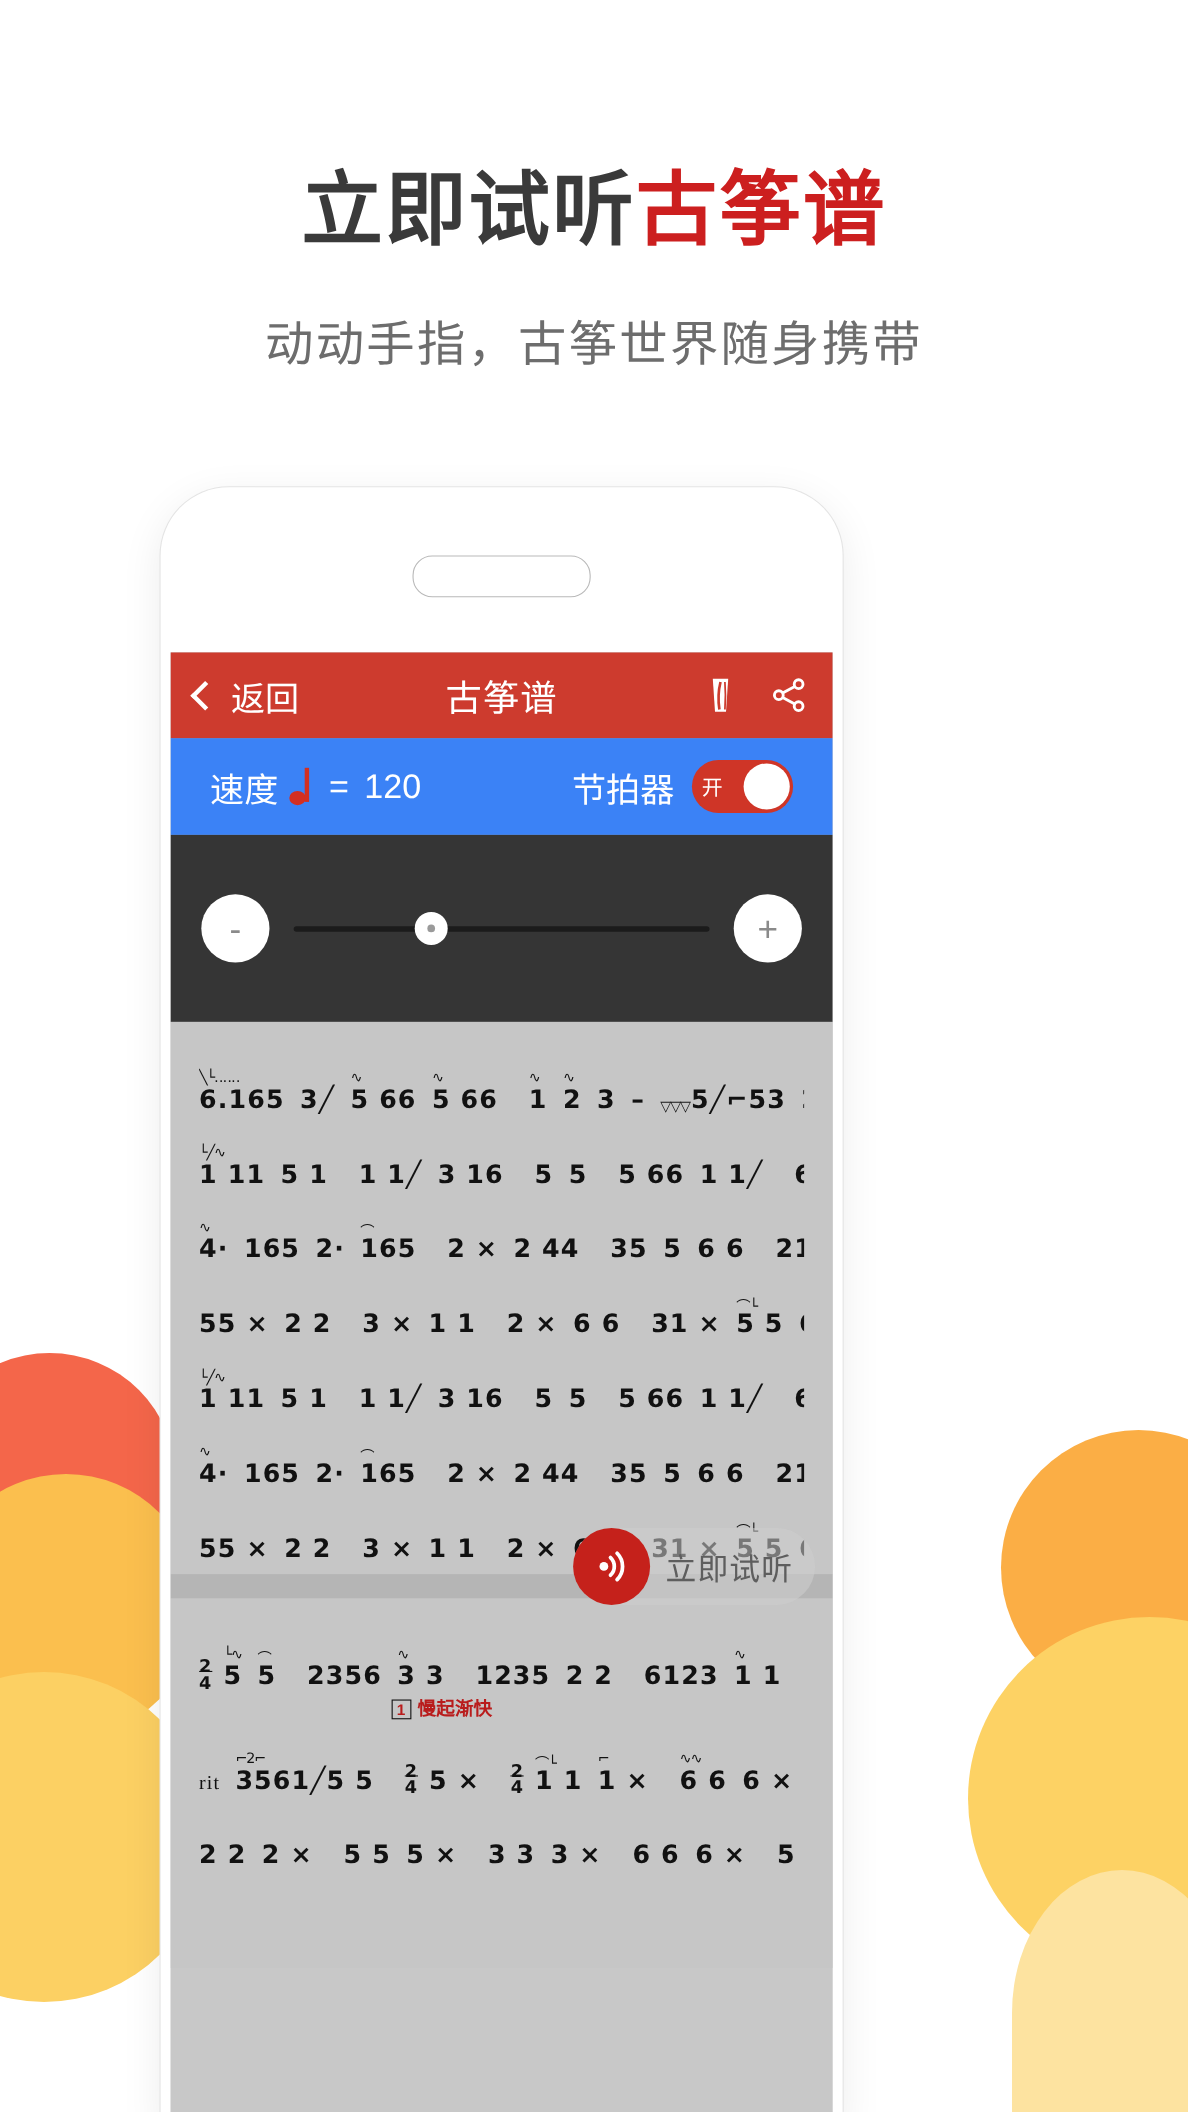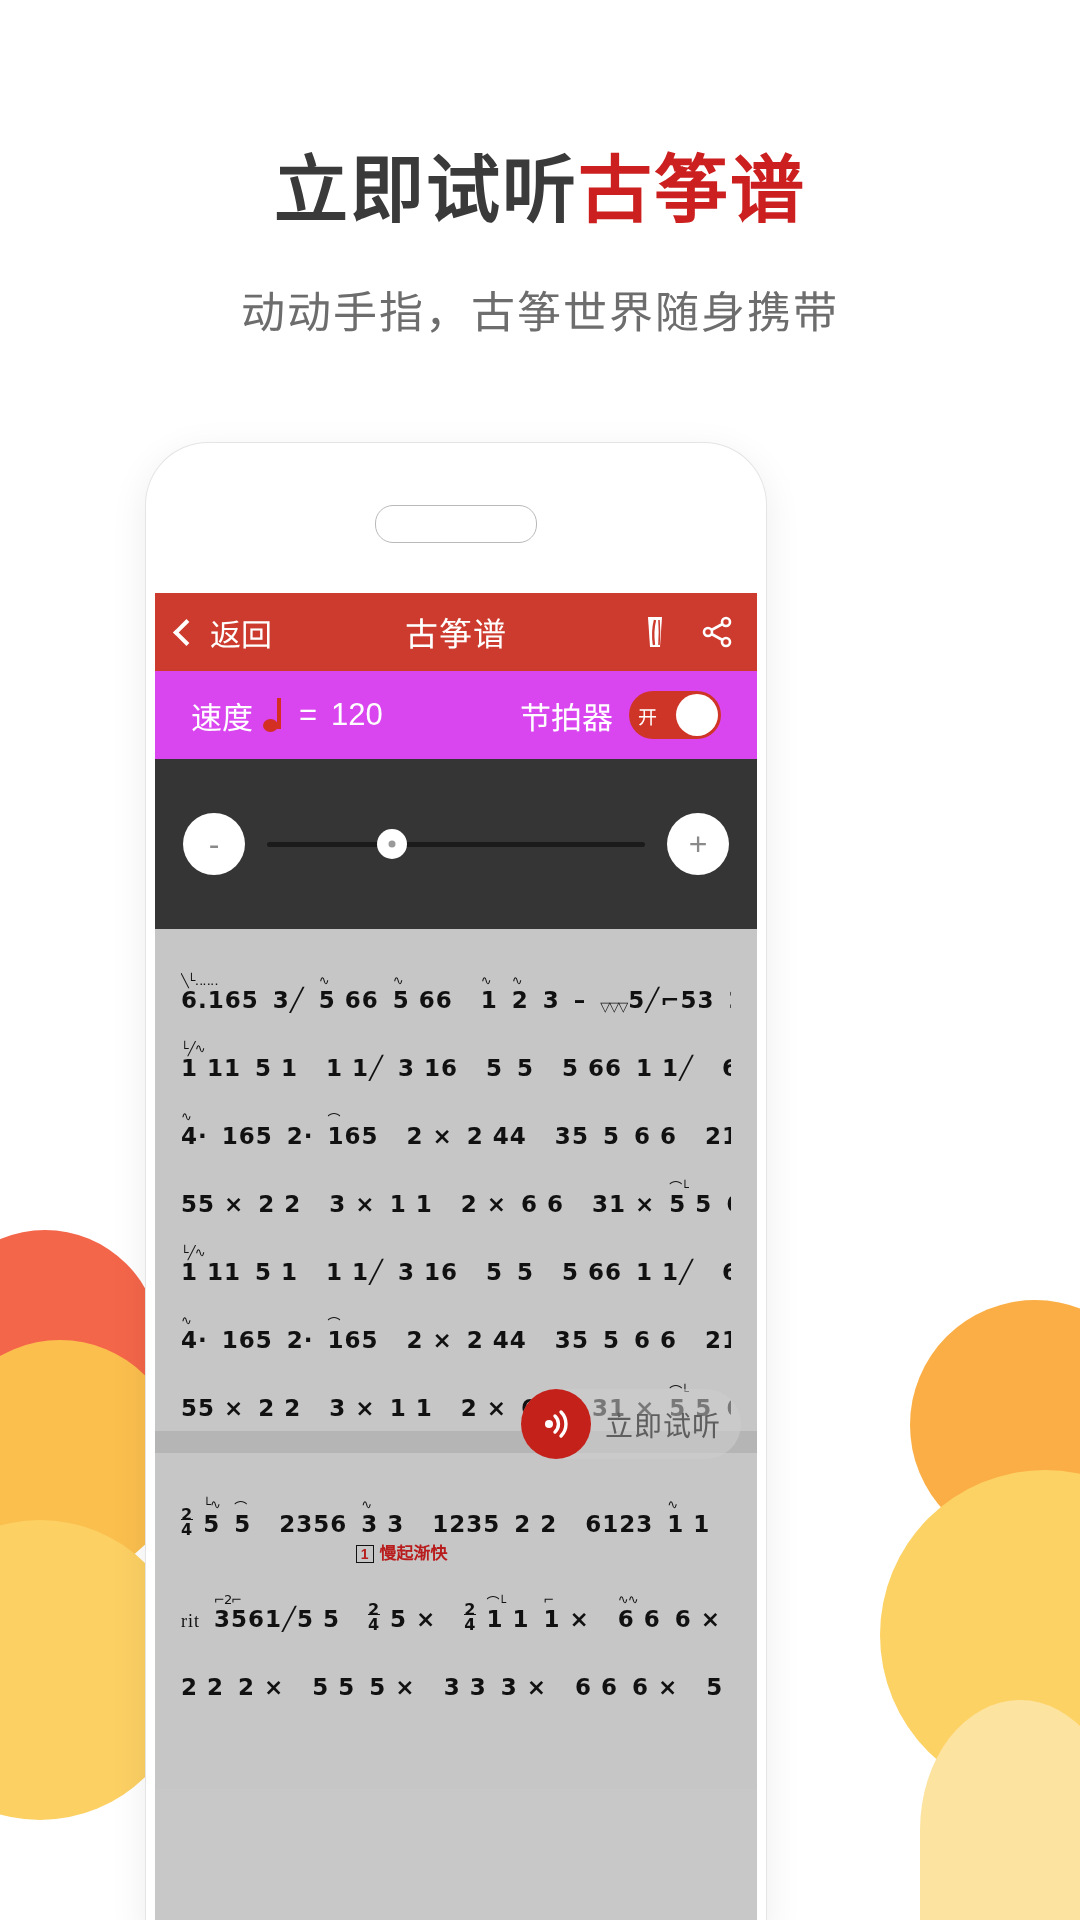--- a/index.html
+++ b/index.html
@@ -161,21 +161,21 @@
     display: flex;
     align-items: center;
     gap: 26px;
     z-index: 2;
   }
   .nav-icon { width: 36px; height: 36px; display:block; cursor:pointer; }
 
   
   .tempo-bar {
     height: 88px;
-    background: #d946ef;
+    background: #3b82f6;
     display: flex;
     align-items: center;
     padding: 0 36px;
     box-sizing: border-box;
     color: #fff;
   }
   .tempo-left {
     display: flex;
     align-items: center;
     font-size: 31px;

